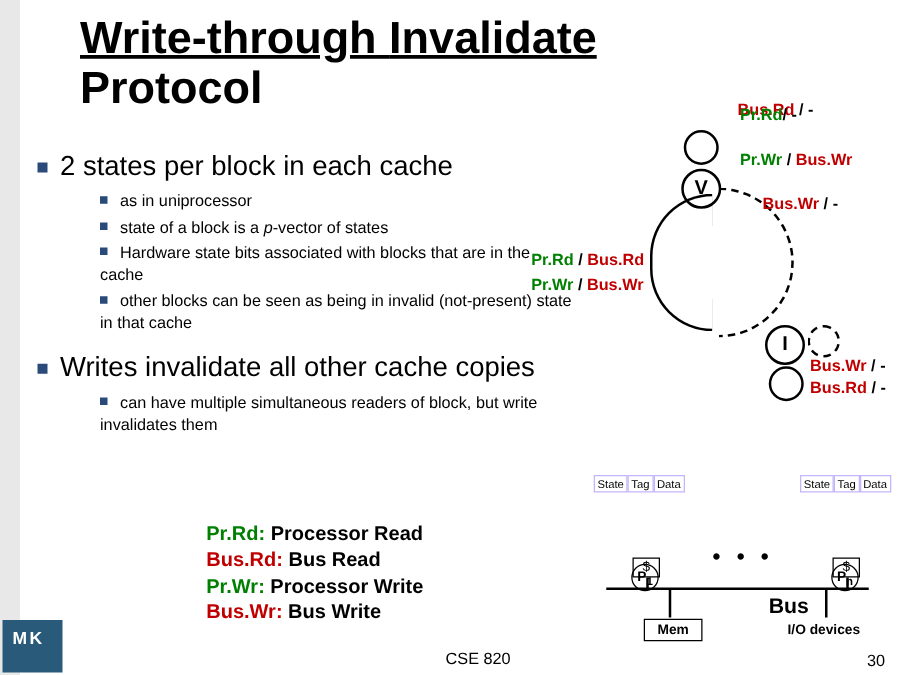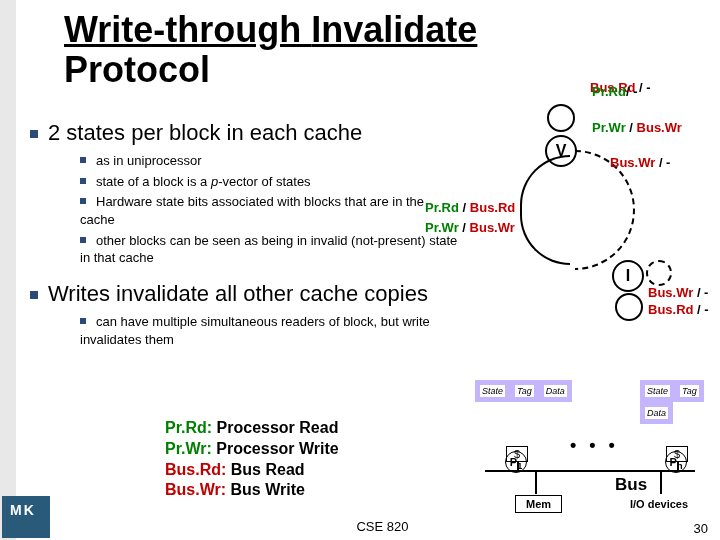--- a/index.html
+++ b/index.html
@@ -25,21 +25,21 @@
   .sl-v { left: 87px; top: 24px; }
   .sl-i { left: 155px; top: 213px; }
   .sl-i2 { position: absolute; width: 26px; height: 26px; border: 2px dashed #000; border-radius: 50%; left: 186px; top: 180px; }
   .dlabel { position: absolute; font-size: 13px; font-weight: bold; white-space: nowrap; }
   .green { color: #008000; }
   .red { color: #c00000; }
   .legend { position: absolute; left: 165px; top: 418px; font-size: 16px; font-weight: bold; line-height: 1.3; }
   .legend .green { color: #008000; }
   .legend .red { color: #c00000; }
   .arch { position: absolute; left: 485px; top: 380px; width: 230px; font-size: 10px; }
-  .smallbox { display: inline-block; border: 5px solid #c4b5fd; font-size: 9px; padding: 1px 2px; vertical-align: top; font-style: italic; }
+  .smallbox { display: inline-block; border: 1px solid #c4b5fd; font-size: 9px; padding: 1px 2px; vertical-align: top; }
   .proc { display: inline-block; width: 22px; height: 22px; border: 1px solid #000; border-radius: 50%; text-align: center; line-height: 20px; font-size: 11px; font-weight: bold; margin-top: 31px; }
   .cache { display: inline-block; width: 22px; height: 16px; border: 1px solid #000; text-align: center; line-height: 14px; font-size: 11px; }
   .membox { display: inline-block; border: 1px solid #000; padding: 2px 10px; font-size: 11px; font-weight: bold; }
   .dots { font-size: 18px; font-weight: bold; letter-spacing: 4px; }
   .footer-logo { position: absolute; left: 2px; bottom: 2px; width: 48px; height: 42px; background: #2a5a7a; }
   .footer-logo::after { content: "MK"; color: #fff; font-weight: bold; font-size: 14px; position: absolute; left: 8px; top: 6px; letter-spacing: 2px; }
   .footer-center { position: absolute; left: 0; bottom: 6px; width: 720px; text-align: center; font-size: 13px; padding-left: 45px; }
   .footer-num { position: absolute; right: 12px; bottom: 4px; font-size: 13px; }
   .dashed-arc { position: absolute; width: 60px; height: 120px; border: 2px dashed #000; border-left: none; border-top-right-radius: 60px; border-bottom-right-radius: 60px; }
   .solid-arc { position: absolute; width: 50px; height: 110px; border: 2px solid #000; border-right: none; border-top-left-radius: 50px; border-bottom-left-radius: 50px; }
@@ -69,22 +69,22 @@
   <div class="lvl1" style="margin-top:14px">
     <span class="bullet-sq"></span><span>Writes invalidate all other cache copies</span>
   </div>
   <div class="sublist">
     <div class="lvl2"><span class="bullet-sq"></span><span class="txt">can have multiple simultaneous readers of block, but write invalidates them</span></div>
   </div>
 </div>
 
 <div class="legend">
   <div><span class="green">Pr.Rd:</span><span> Processor Read</span></div>
+  <div><span class="red">Bus.Rd:</span><span> Bus Read</span></div>
   <div><span class="green">Pr.Wr:</span><span> Processor Write</span></div>
-  <div><span class="red">Bus.Rd:</span><span> Bus Read</span></div>
   <div><span class="red">Bus.Wr:</span><span> Bus Write</span></div>
 </div>
 
 <div class="diagram">
   <div class="self-loop sl-v"></div>
   <div class="state-node state-v">V</div>
   <div class="self-loop sl-i"></div>
   <div class="sl-i2"></div>
   <div class="state-node state-i">I</div>
   <div class="solid-arc" style="left:60px; top:75px;"></div>

